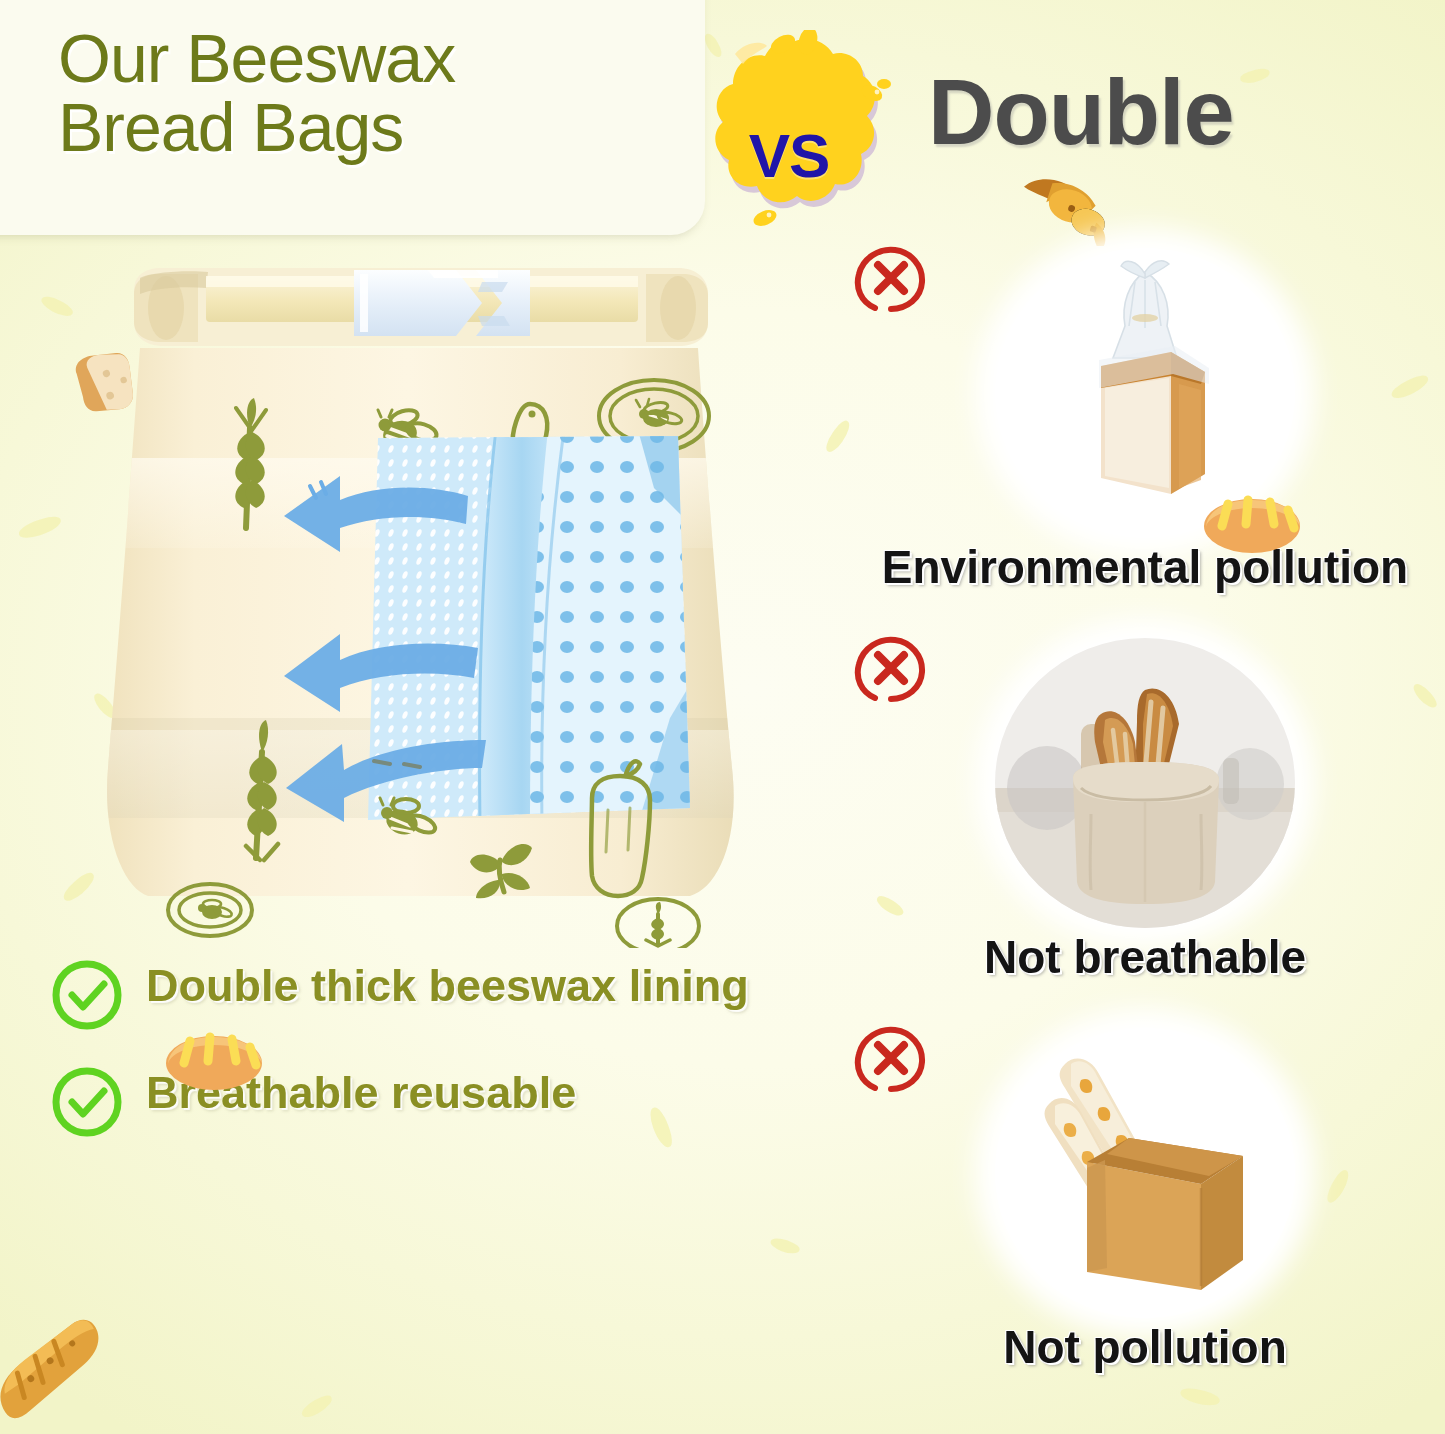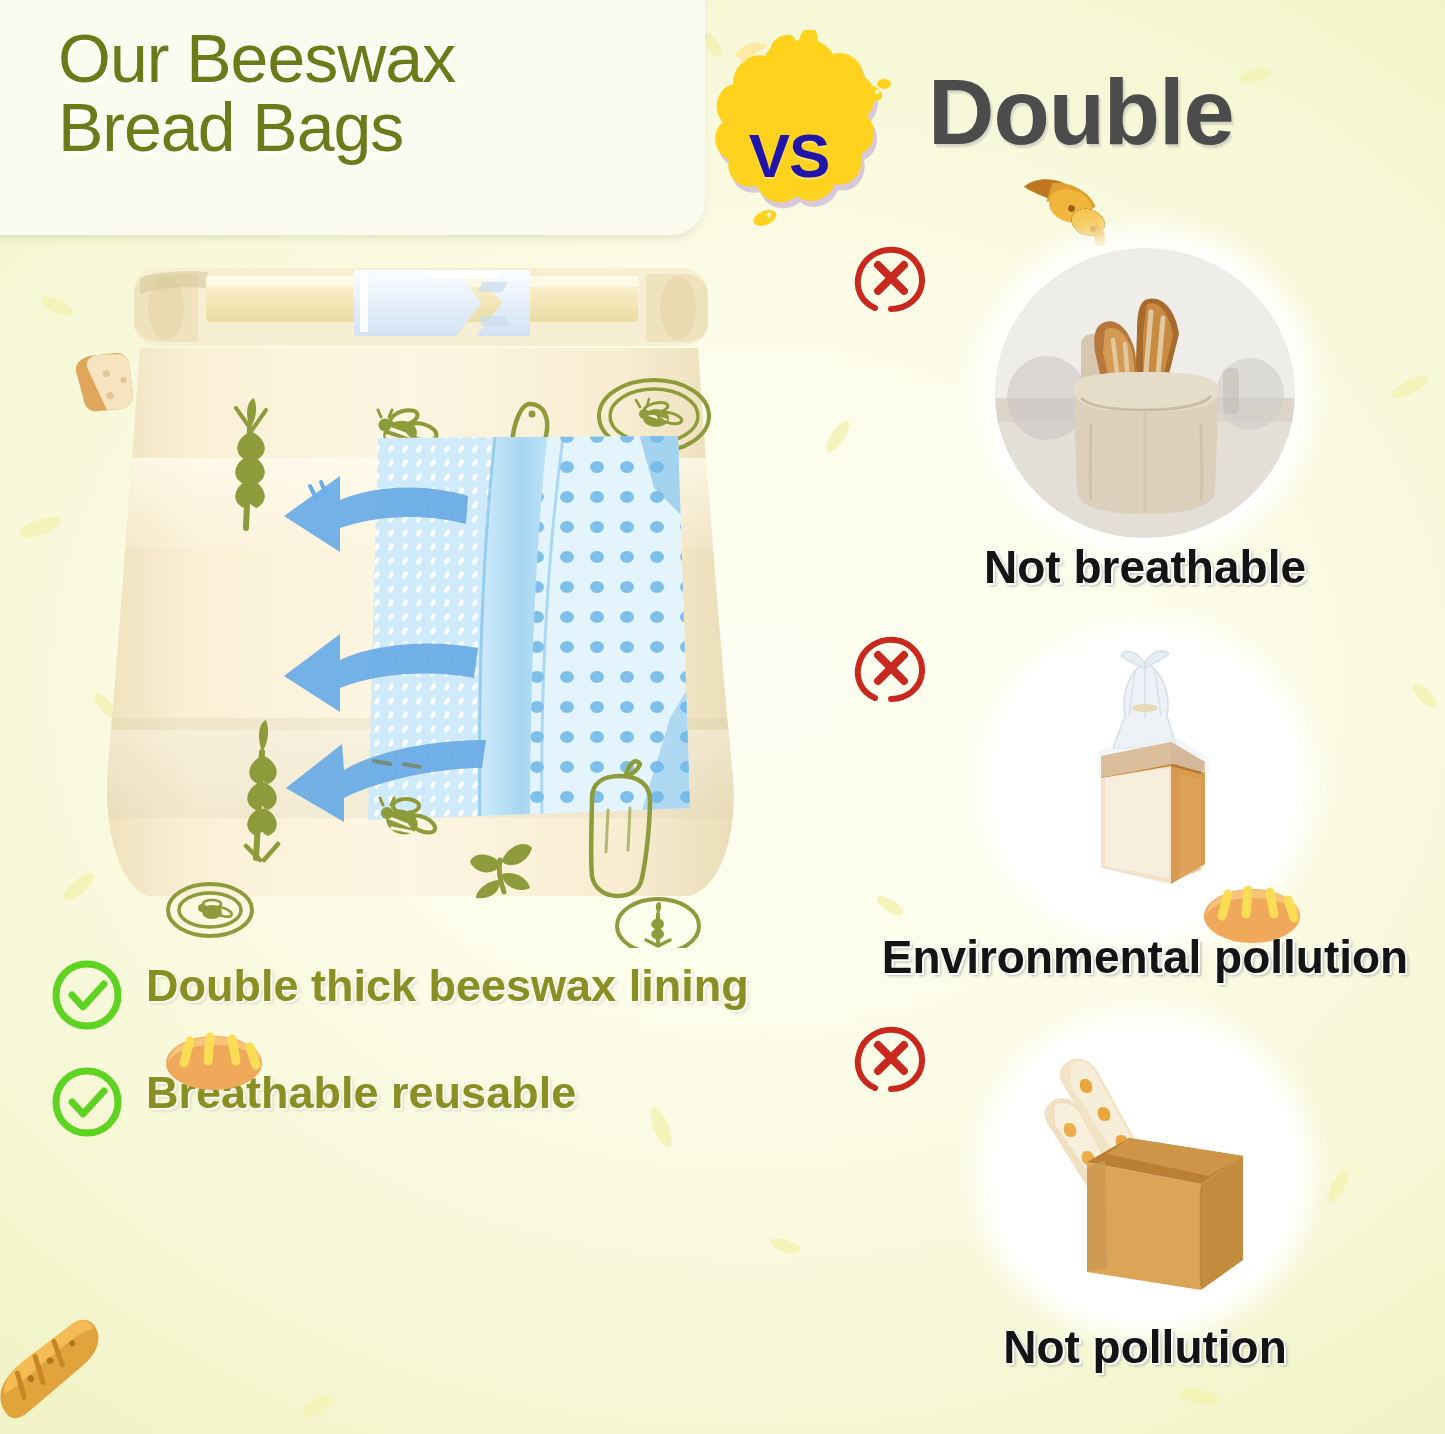--- a/index.html
+++ b/index.html
@@ -395,20 +395,55 @@
 
   <div class="cons">
 
     <div class="con">
       <svg class="con-x" viewBox="0 0 76 76">
         <path d="M22 68 C8 62,2 48,6 34 C10 18,26 8,42 10 C58 12,70 26,69 42 C68 58,54 69,38 69" fill="none" stroke="#C9281E" stroke-width="6" stroke-linecap="round"></path>
         <path d="M25 25 L51 51 M51 25 L25 51" fill="none" stroke="#C9281E" stroke-width="8" stroke-linecap="round"></path>
       </svg>
       <div class="con-photo">
         <svg width="300" height="290" viewBox="0 0 300 290">
+          <rect width="300" height="290" fill="#ffffff"></rect>
+
+          <g opacity=".75">
+            <path d="M150 24 C134 34,126 56,130 78 L118 110 L182 110 L172 78 C176 56,168 34,150 24 Z" fill="#E8EEF3" stroke="#C9D5DE" stroke-width="1.6"></path>
+            <path d="M150 24 C158 12,168 10,174 16 C166 22,158 26,150 30 Z" fill="#DFE8EF" stroke="#C9D5DE" stroke-width="1.4"></path>
+            <path d="M150 26 C142 12,130 10,126 18 C134 24,144 28,150 30 Z" fill="#DFE8EF" stroke="#C9D5DE" stroke-width="1.4"></path>
+            <path d="M140 34 L134 78 M160 34 L166 78 M150 32 L150 80" stroke="#CBD7E0" stroke-width="1.6" fill="none"></path>
+            <ellipse cx="150" cy="70" rx="13" ry="4" fill="#D9C48A" opacity=".8"></ellipse>
+          </g>
+
+          <path d="M106 118 L176 104 L210 124 L210 226 L176 246 L106 230 Z" fill="#F3E2CB"></path>
+          <path d="M176 104 L210 124 L210 226 L176 246 Z" fill="#D79A4E"></path>
+          <path d="M106 118 L176 104 L176 128 L106 140 Z" fill="#C9832F"></path>
+          <path d="M176 104 L210 124 L206 136 L176 128 Z" fill="#B9772A"></path>
+          <path d="M110 140 L174 130 L174 240 L110 228 Z" fill="#F7EEDE"></path>
+          <path d="M184 136 L206 142 L206 232 L184 240 Z" fill="#E0A65C" opacity=".65"></path>
+
+          <path d="M104 112 L180 98 L214 120 L214 136 L178 126 L104 140 Z" fill="#E9EFF4" opacity=".55"></path>
+        </svg>
+      </div>
+      <div class="con-label">Environmental pollution</div>
+      <svg class="bread-deco" style="left:355px;top:248px" width="105" height="70" viewBox="0 0 105 70">
+        <ellipse cx="52" cy="38" rx="48" ry="27" fill="#F0A95A"></ellipse>
+        <path d="M6 40 C6 24,24 12,52 12 C80 12,100 24,100 40 C100 30,78 20,52 20 C26 20,6 30,6 40 Z" fill="#F7C579"></path>
+        <path d="M28 16 L22 38 M48 12 L46 36 M70 14 L74 36 M88 22 L94 40" stroke="#FBDD55" stroke-width="9" stroke-linecap="round"></path>
+      </svg>
+    </div>
+
+    <div class="con">
+      <svg class="con-x" viewBox="0 0 76 76">
+        <path d="M22 68 C8 62,2 48,6 34 C10 18,26 8,42 10 C58 12,70 26,69 42 C68 58,54 69,38 69" fill="none" stroke="#C9281E" stroke-width="6" stroke-linecap="round"></path>
+        <path d="M25 25 L51 51 M51 25 L25 51" fill="none" stroke="#C9281E" stroke-width="8" stroke-linecap="round"></path>
+      </svg>
+      <div class="con-photo">
+        <svg width="300" height="290" viewBox="0 0 300 290">
           <rect width="300" height="290" fill="#EFEDEA"></rect>
           <rect y="170" width="300" height="120" fill="#E3DED6"></rect>
           <rect x="0" y="150" width="300" height="24" fill="#DCD5CA"></rect>
 
           <ellipse cx="52" cy="150" rx="40" ry="42" fill="#C9C7C4" opacity=".6"></ellipse>
           <rect x="86" y="86" width="26" height="80" rx="10" fill="#C2A87E" opacity=".55"></rect>
           <ellipse cx="255" cy="146" rx="34" ry="36" fill="#CFCDC9" opacity=".6"></ellipse>
           <rect x="228" y="120" width="16" height="46" rx="6" fill="#BDB9B2" opacity=".5"></rect>
 
           <path d="M150 52 C164 46,180 58,184 86 L168 150 L140 142 L142 84 C142 66,144 56,150 52 Z" fill="#A86A2C"></path>
@@ -432,55 +467,20 @@
 
     <div class="con">
       <svg class="con-x" viewBox="0 0 76 76">
         <path d="M22 68 C8 62,2 48,6 34 C10 18,26 8,42 10 C58 12,70 26,69 42 C68 58,54 69,38 69" fill="none" stroke="#C9281E" stroke-width="6" stroke-linecap="round"></path>
         <path d="M25 25 L51 51 M51 25 L25 51" fill="none" stroke="#C9281E" stroke-width="8" stroke-linecap="round"></path>
       </svg>
       <div class="con-photo">
         <svg width="300" height="290" viewBox="0 0 300 290">
           <rect width="300" height="290" fill="#ffffff"></rect>
 
-          <g opacity=".75">
-            <path d="M150 24 C134 34,126 56,130 78 L118 110 L182 110 L172 78 C176 56,168 34,150 24 Z" fill="#E8EEF3" stroke="#C9D5DE" stroke-width="1.6"></path>
-            <path d="M150 24 C158 12,168 10,174 16 C166 22,158 26,150 30 Z" fill="#DFE8EF" stroke="#C9D5DE" stroke-width="1.4"></path>
-            <path d="M150 26 C142 12,130 10,126 18 C134 24,144 28,150 30 Z" fill="#DFE8EF" stroke="#C9D5DE" stroke-width="1.4"></path>
-            <path d="M140 34 L134 78 M160 34 L166 78 M150 32 L150 80" stroke="#CBD7E0" stroke-width="1.6" fill="none"></path>
-            <ellipse cx="150" cy="70" rx="13" ry="4" fill="#D9C48A" opacity=".8"></ellipse>
-          </g>
-
-          <path d="M106 118 L176 104 L210 124 L210 226 L176 246 L106 230 Z" fill="#F3E2CB"></path>
-          <path d="M176 104 L210 124 L210 226 L176 246 Z" fill="#D79A4E"></path>
-          <path d="M106 118 L176 104 L176 128 L106 140 Z" fill="#C9832F"></path>
-          <path d="M176 104 L210 124 L206 136 L176 128 Z" fill="#B9772A"></path>
-          <path d="M110 140 L174 130 L174 240 L110 228 Z" fill="#F7EEDE"></path>
-          <path d="M184 136 L206 142 L206 232 L184 240 Z" fill="#E0A65C" opacity=".65"></path>
-
-          <path d="M104 112 L180 98 L214 120 L214 136 L178 126 L104 140 Z" fill="#E9EFF4" opacity=".55"></path>
-        </svg>
-      </div>
-      <div class="con-label">Environmental pollution</div>
-      <svg class="bread-deco" style="left:355px;top:248px" width="105" height="70" viewBox="0 0 105 70">
-        <ellipse cx="52" cy="38" rx="48" ry="27" fill="#F0A95A"></ellipse>
-        <path d="M6 40 C6 24,24 12,52 12 C80 12,100 24,100 40 C100 30,78 20,52 20 C26 20,6 30,6 40 Z" fill="#F7C579"></path>
-        <path d="M28 16 L22 38 M48 12 L46 36 M70 14 L74 36 M88 22 L94 40" stroke="#FBDD55" stroke-width="9" stroke-linecap="round"></path>
-      </svg>
-    </div>
-
-    <div class="con">
-      <svg class="con-x" viewBox="0 0 76 76">
-        <path d="M22 68 C8 62,2 48,6 34 C10 18,26 8,42 10 C58 12,70 26,69 42 C68 58,54 69,38 69" fill="none" stroke="#C9281E" stroke-width="6" stroke-linecap="round"></path>
-        <path d="M25 25 L51 51 M51 25 L25 51" fill="none" stroke="#C9281E" stroke-width="8" stroke-linecap="round"></path>
-      </svg>
-      <div class="con-photo">
-        <svg width="300" height="290" viewBox="0 0 300 290">
-          <rect width="300" height="290" fill="#ffffff"></rect>
-
           <path d="M70 36 C80 26,96 30,104 46 L146 122 L118 140 L70 60 C62 48,64 42,70 36 Z" fill="#F2E3C6"></path>
           <path d="M76 36 C84 30,96 34,102 48 L142 120 L124 132 L76 58 Z" fill="#F7EEDA"></path>
           <path d="M86 52 C94 48,100 56,96 64 C88 68,82 60,86 52 Z" fill="#E8A63C"></path>
           <path d="M104 80 C112 76,118 84,114 92 C106 96,100 88,104 80 Z" fill="#E8A63C"></path>
           <path d="M122 108 C130 104,136 112,132 120 C124 124,118 116,122 108 Z" fill="#E8A63C"></path>
           <path d="M54 76 C62 66,78 68,86 84 L124 152 L98 168 L54 98 C48 88,48 82,54 76 Z" fill="#F0DFC0"></path>
           <path d="M60 78 C68 72,80 76,86 88 L120 150 L104 160 L60 96 Z" fill="#F8F0DC"></path>
           <path d="M70 96 C78 92,84 100,80 108 C72 112,66 104,70 96 Z" fill="#EBAE48"></path>
           <path d="M88 124 C96 120,102 128,98 136 C90 140,84 132,88 124 Z" fill="#EBAE48"></path>
 

